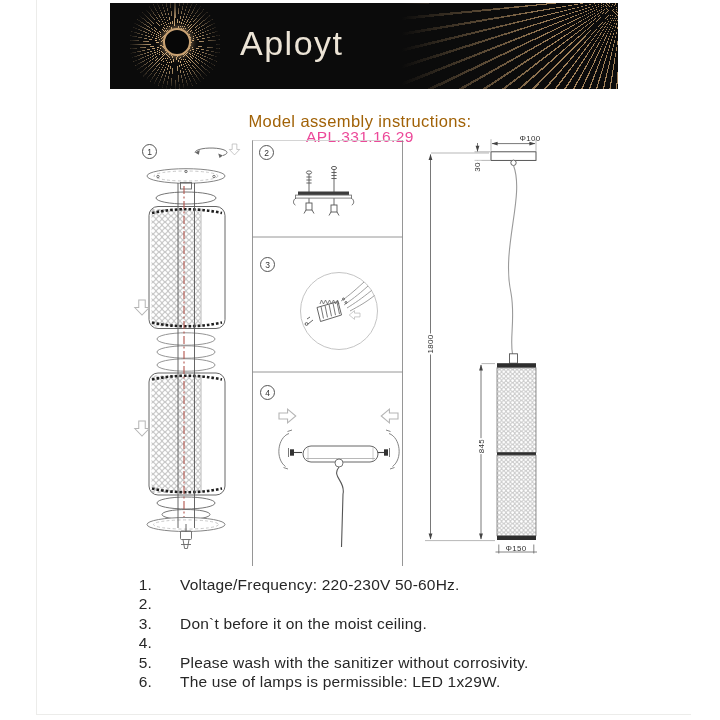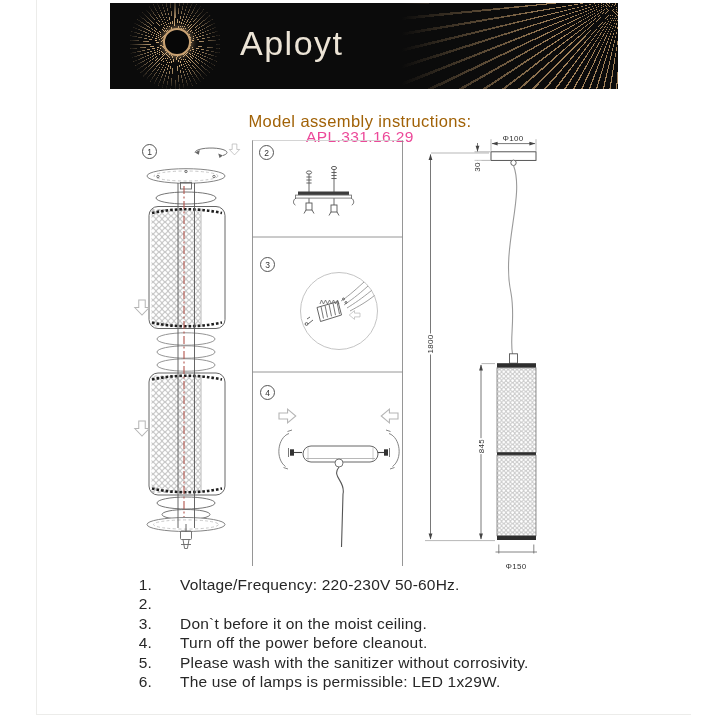--- a/index.html
+++ b/index.html
@@ -213,41 +213,40 @@
       <line x1="481" y1="365" x2="481" y2="539" stroke-width="0.8" marker-start="url(#da)" marker-end="url(#da)"></line>
       <path d="M498.8,544.5 V553.5 M533.8,544.5 V553.5 M495.5,552 H537" stroke="#666" stroke-width="0.8"></path>
     </g>
   </svg>
 
   <div class="step" style="left:142px;top:144px">1</div>
   <div class="step" style="left:259px;top:145px">2</div>
   <div class="step" style="left:260px;top:257px">3</div>
   <div class="step" style="left:260px;top:385px">4</div>
 
-  <div class="dim" style="left:513px;top:138px">Φ100</div>
+  <div class="dim" style="left:530px;top:138px">Φ100</div>
   <div class="dim rot" style="left:477px;top:167px">30</div>
   <div class="dim rot" style="left:430px;top:344px">1800</div>
   <div class="dim rot" style="left:481px;top:446px">845</div>
-  <div class="dim" style="left:516px;top:566px">Φ150</div>
+  <div class="dim" style="left:516px;top:548px">Φ150</div>
 
   <div class="inst">
     <div class="inst-row">
       <span class="inst-num">1.</span>
       <span class="inst-text">Voltage/Frequency: 220-230V 50-60Hz.</span>
     </div>
     <div class="inst-row">
       <span class="inst-num">2.</span>
     </div>
     <div class="inst-row">
       <span class="inst-num">3.</span>
       <span class="inst-text">Don`t before it on the moist ceiling.</span>
     </div>
     <div class="inst-row">
       <span class="inst-num">4.</span>
-      <span class="inst-text">Turn off the power before cleanout.</span>
     </div>
     <div class="inst-row">
       <span class="inst-num">5.</span>
       <span class="inst-text">Please wash with the sanitizer without corrosivity.</span>
     </div>
     <div class="inst-row">
       <span class="inst-num">6.</span>
       <span class="inst-text">The use of lamps is permissible: LED 1x29W.</span>
     </div>
   </div>

